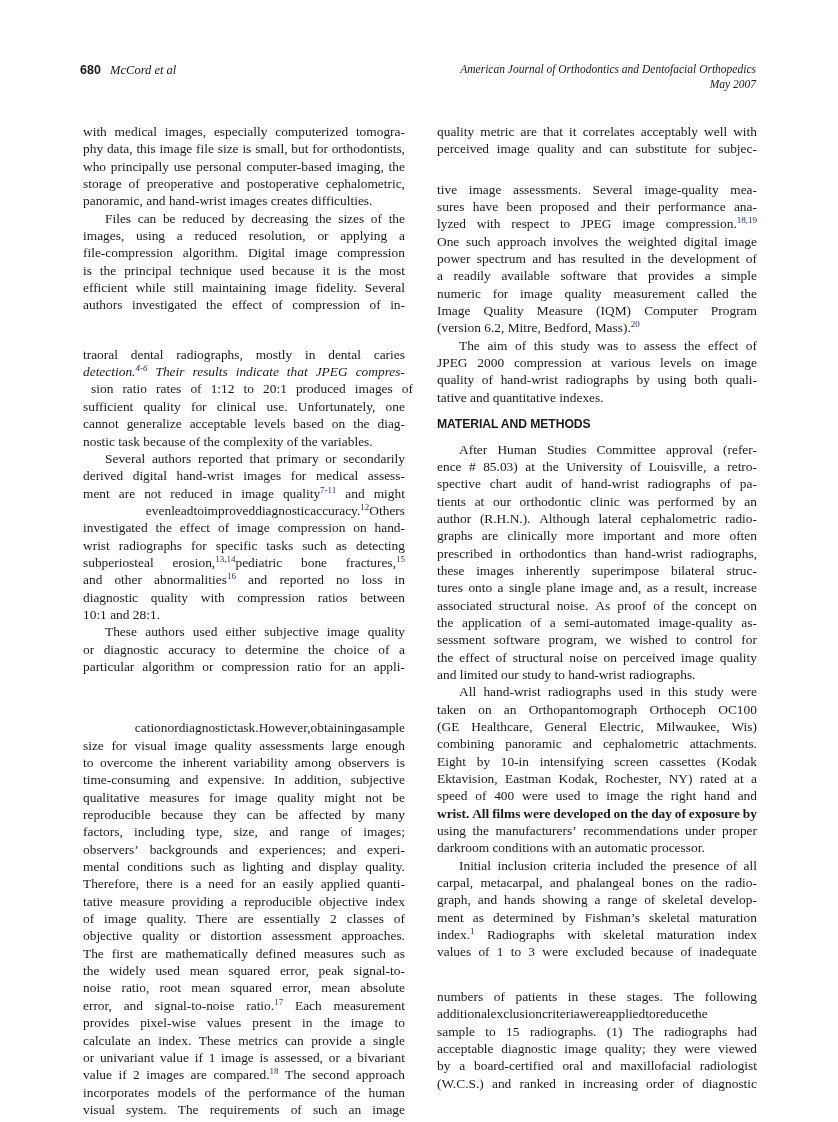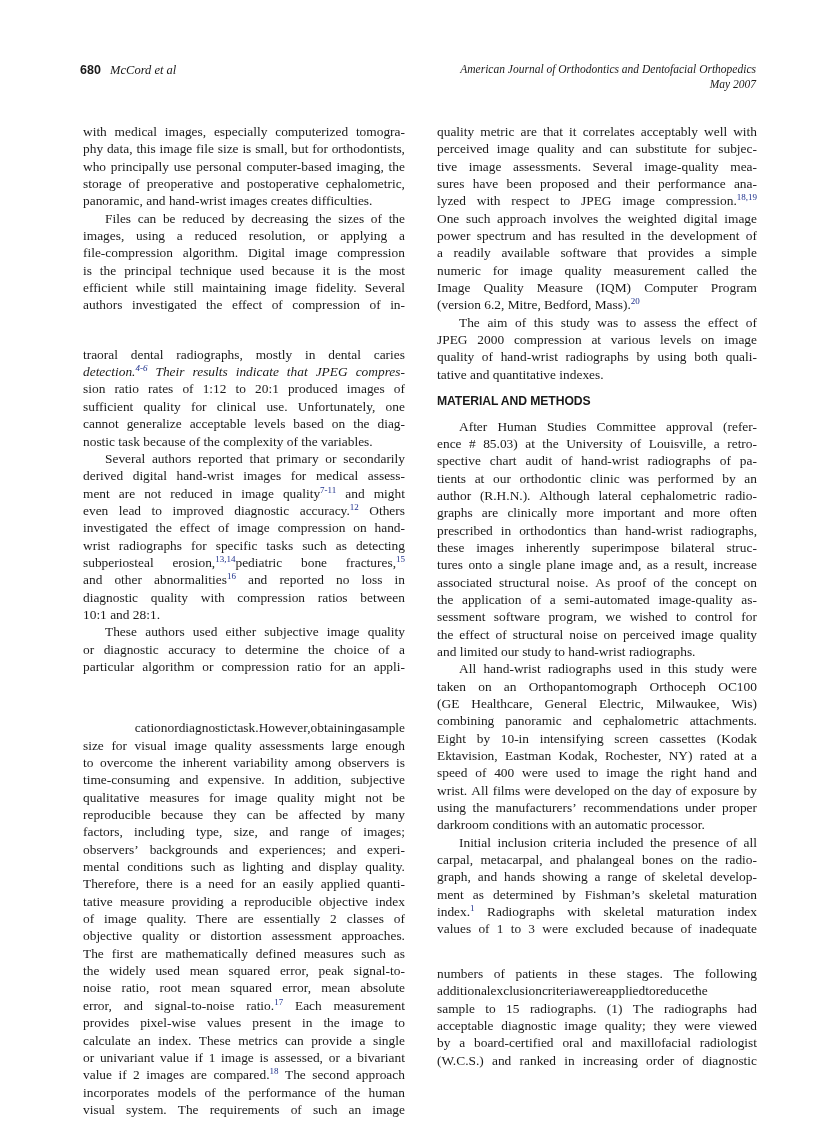--- a/index.html
+++ b/index.html
@@ -165,21 +165,21 @@
         <span>detection.<sup class="ref">4-6</sup></span>
         <span>Their</span>
         <span>results</span>
         <span>indicate</span>
         <span>that</span>
         <span>JPEG</span>
         <span>compres-</span>
       </span>
     </span>
     <span class="ln">
-      <span style="display: flex; justify-content: space-between; width: 100%;">
+      <span style="display: flex; justify-content: space-between; width: 100%; margin-left: 8px;">
         <span>sion</span>
         <span>ratio</span>
         <span>rates</span>
         <span>of</span>
         <span>1:12</span>
         <span>to</span>
         <span>20:1</span>
         <span>produced</span>
         <span>images</span>
         <span>of</span>
@@ -238,21 +238,21 @@
         <span>not</span>
         <span>reduced</span>
         <span>in</span>
         <span>image</span>
         <span>quality<sup class="ref">7-11</sup></span>
         <span>and</span>
         <span>might</span>
       </span>
     </span>
     <span class="ln">
-      <span style="display: flex; justify-content: space-between; width: 100%;">
+      <span style="display: flex; justify-content: flex-end; width: 100%;">
         <span>even</span>
         <span>lead</span>
         <span>to</span>
         <span>improved</span>
         <span>diagnostic</span>
         <span>accuracy.<sup class="ref">12</sup></span>
         <span>Others</span>
       </span>
     </span>
     <span class="ln">
@@ -644,21 +644,21 @@
           <span>image</span>
           <span>quality</span>
           <span>and</span>
           <span>can</span>
           <span>substitute</span>
           <span>for</span>
           <span>subjec-</span>
         </span>
       </span>
       <span class="ln">
-        <span style="display: flex; justify-content: space-between; width: 100%;">
+        <span style="display: flex; justify-content: space-between; width: 100%; margin-top: 23px;">
           <span>tive</span>
           <span>image</span>
           <span>assessments.</span>
           <span>Several</span>
           <span>image-quality</span>
           <span>mea-</span>
         </span>
       </span>
       <span class="ln">
         <span style="display: flex; justify-content: space-between; width: 100%;">
@@ -1014,21 +1014,21 @@
           <span>used</span>
           <span>to</span>
           <span>image</span>
           <span>the</span>
           <span>right</span>
           <span>hand</span>
           <span>and</span>
         </span>
       </span>
       <span class="ln">
-        <span style="display: flex; justify-content: space-between; width: 100%;">
+        <span style="display: flex; justify-content: space-between; width: 100%; font-weight: bold;">
           <span>wrist.</span>
           <span>All</span>
           <span>films</span>
           <span>were</span>
           <span>developed</span>
           <span>on</span>
           <span>the</span>
           <span>day</span>
           <span>of</span>
           <span>exposure</span>

